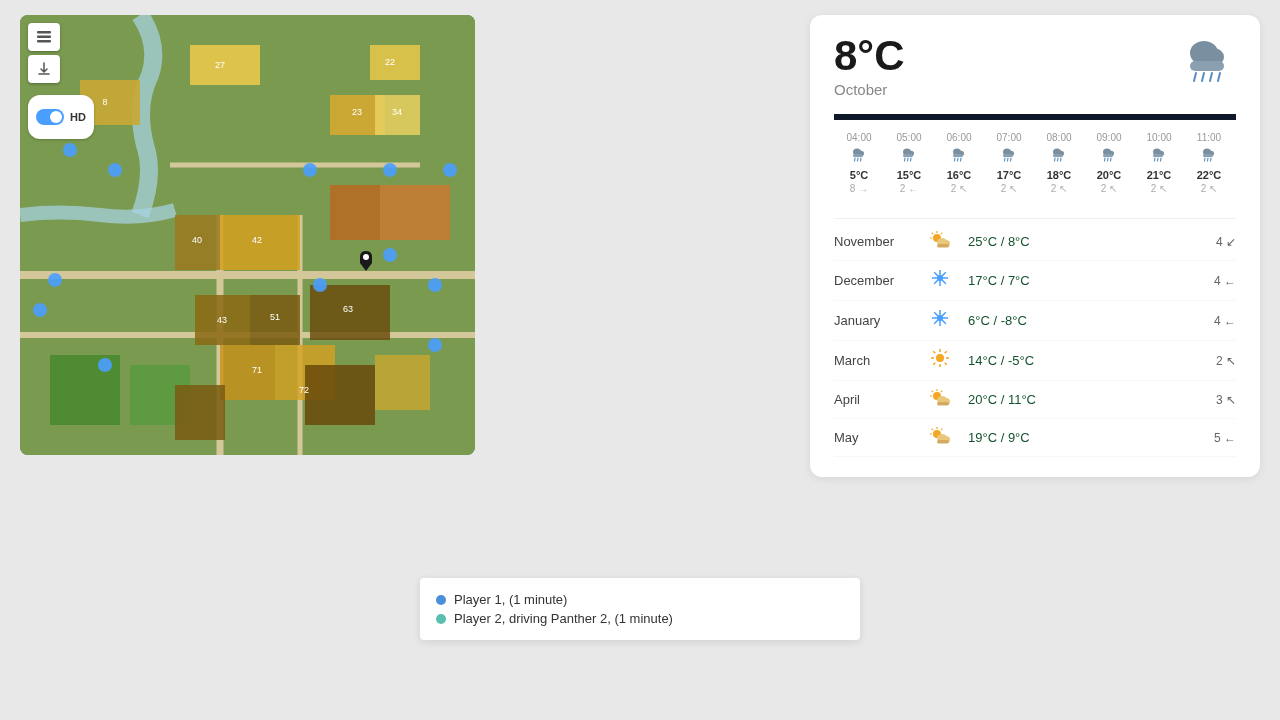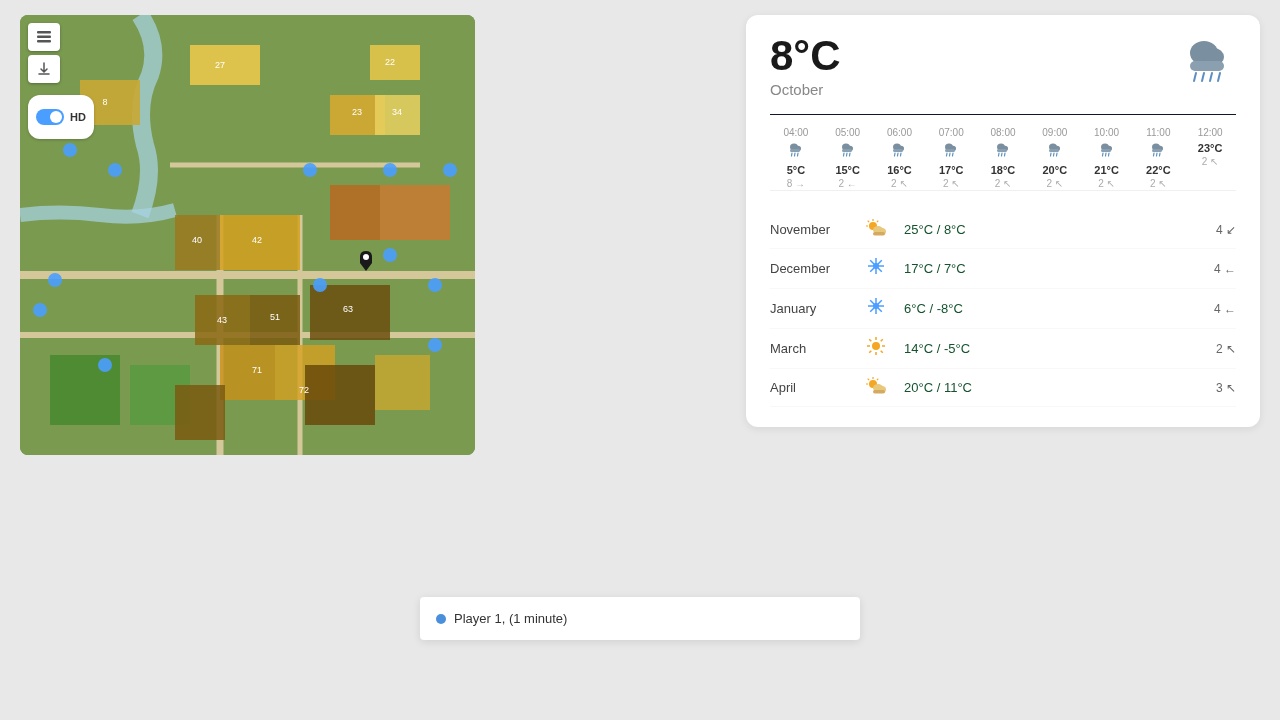--- a/index.html
+++ b/index.html
@@ -81,21 +81,21 @@
     .map-svg {
       width: 100%;
       height: 100%;
     }
 
     
     .weather-panel {
       position: absolute;
       right: 20px;
       top: 15px;
-      width: 514px;
+      width: 450px;
       background: white;
       border-radius: 12px;
       padding: 20px 24px;
       box-shadow: 0 2px 8px rgba(0,0,0,0.08);
     }
     .weather-header {
       display: flex;
       justify-content: space-between;
       align-items: flex-start;
       margin-bottom: 16px;
@@ -112,23 +112,23 @@
       margin-top: 4px;
     }
     .weather-icon-main {
       font-size: 40px;
     }
 
     
     .hourly-row {
       display: flex;
       gap: 0;
-      border-top: 1px solid #0f172a;
+      border-top: 6px solid #0f172a;
       padding-top: 12px;
-      margin-bottom: 1px;
+      margin-bottom: 24px;
       overflow-x: auto;
     }
     .hour-col {
       flex: 1;
       text-align: center;
       min-width: 50px;
     }
     .hour-time {
       font-size: 10px;
       color: #999;
@@ -145,21 +145,21 @@
       margin-bottom: 2px;
     }
     .hour-wind {
       font-size: 10px;
       color: #aaa;
     }
 
     
     .monthly-list {
       border-top: 1px solid #f0f0f0;
-      padding-top: 20px;
+      padding-top: 4px;
     }
     .month-row {
       display: flex;
       align-items: center;
       padding: 7px 0;
       border-bottom: 1px solid #f8f8f8;
     }
     .month-name {
       width: 90px;
       font-size: 13px;
@@ -527,21 +527,40 @@
       <line x1="1" y1="8" x2="3" y2="8" stroke="#f5a623" stroke-width="1.2"></line>
       <line x1="2.7" y1="2.7" x2="4.1" y2="4.1" stroke="#f5a623" stroke-width="1.2"></line>
       <line x1="13.3" y1="2.7" x2="11.9" y2="4.1" stroke="#f5a623" stroke-width="1.2"></line>
       <ellipse cx="13" cy="12" rx="5" ry="4" fill="#e8c87a"></ellipse>
       <ellipse cx="17" cy="13.5" rx="4" ry="3.5" fill="#e8c87a"></ellipse>
       <rect x="8" y="14" width="12" height="3.5" rx="1.75" fill="#d4aa60"></rect>
     </svg></span>
     <span class="month-temps">20°C / 11°C</span>
     <span class="month-wind">3 ↖</span>
   </div>
+      <div class="month-row">
+    <span class="month-name">May</span>
+    <span class="month-icon"><svg width="22" height="18" viewBox="0 0 22 18">
+      <circle cx="8" cy="8" r="4" fill="#f5a623"></circle>
+      <line x1="8" y1="1" x2="8" y2="3" stroke="#f5a623" stroke-width="1.2"></line>
+      <line x1="1" y1="8" x2="3" y2="8" stroke="#f5a623" stroke-width="1.2"></line>
+      <line x1="2.7" y1="2.7" x2="4.1" y2="4.1" stroke="#f5a623" stroke-width="1.2"></line>
+      <line x1="13.3" y1="2.7" x2="11.9" y2="4.1" stroke="#f5a623" stroke-width="1.2"></line>
+      <ellipse cx="13" cy="12" rx="5" ry="4" fill="#e8c87a"></ellipse>
+      <ellipse cx="17" cy="13.5" rx="4" ry="3.5" fill="#e8c87a"></ellipse>
+      <rect x="8" y="14" width="12" height="3.5" rx="1.75" fill="#d4aa60"></rect>
+    </svg></span>
+    <span class="month-temps">19°C / 9°C</span>
+    <span class="month-wind">5 ←</span>
+  </div>
     </div>
 </div>
 
 <div class="player-panel">
   <div class="player-row">
     <div class="player-dot dot-blue"></div>
     <span id="player1-text">Player 1, (1 minute)</span>
   </div>
+  <div class="player-row">
+    <div class="player-dot dot-teal"></div>
+    <span id="player2-text">Player 2, driving Panther 2, (1 minute)</span>
+  </div>
 </div>
 
 </body></html>

